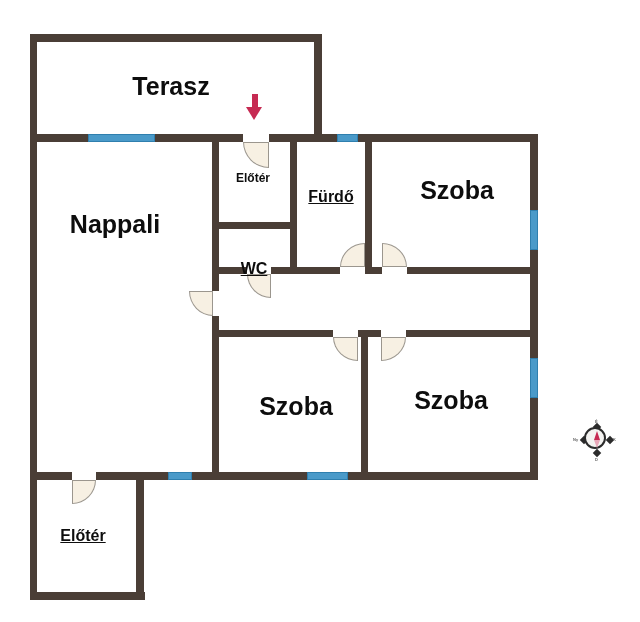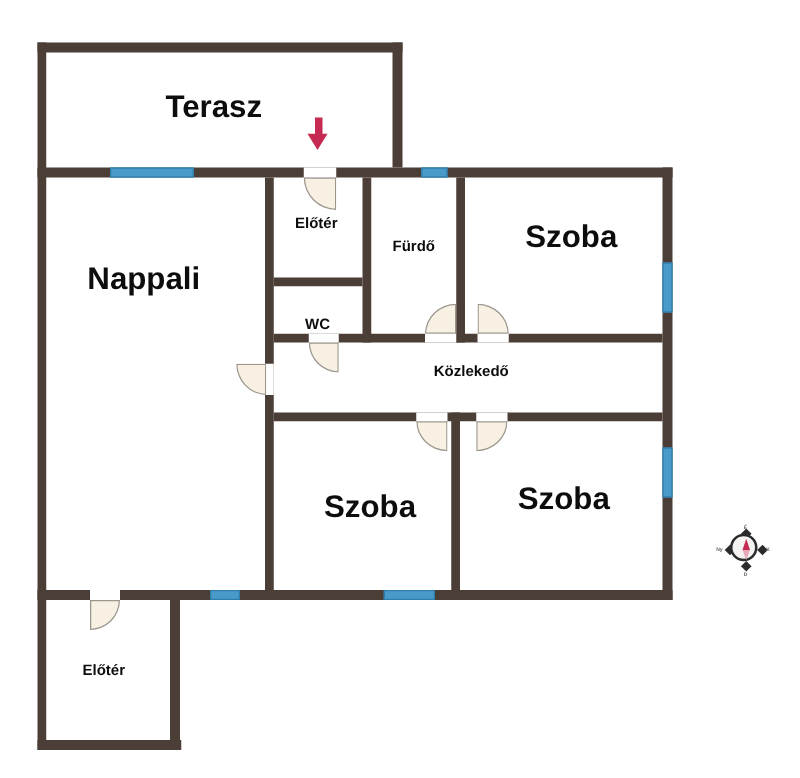--- a/index.html
+++ b/index.html
@@ -10,21 +10,21 @@
   .opening{background:#ffffff;}
   .window{border:1px solid #2f7fae;background:#4a9ac9;}
   .door{border:1.5px solid #9b968e;background:#f7f0e3;}
   .corner-bl{border-bottom-left-radius:100% 100%;}
   .corner-br{border-bottom-right-radius:100% 100%;}
   .corner-tl{border-top-left-radius:100% 100%;}
   .corner-tr{border-top-right-radius:100% 100%;}
   .room-label{transform:translate(-50%,-50%);font-weight:bold;color:#0d0d0d;white-space:nowrap;letter-spacing:0px;}
   .lg{font-size:25px;}
   .md{font-size:12px;text-align:center;}
-  .sm{font-size:12px;}
+  .sm{font-size:16px;text-decoration:underline;}
   .arrow-stem{background:#c62a52;}
   .arrow-head{width:0;height:0;border-left:8px solid transparent;border-right:8px solid transparent;border-top:13px solid #c62a52;}
   
   .compass{position:absolute;left:580px;top:423px;width:34px;height:34px;}
   .compass *{position:absolute;box-sizing:border-box;}
   .c-circle{left:4px;top:4px;width:22px;height:22px;border:2px solid #2b2b2b;border-radius:50%;background:#f4f3f1;}
   .c-pt{width:6px;height:6px;background:#2b2b2b;transform:rotate(45deg);}
   .c-pt.pn{left:14px;top:1px;}
   .c-pt.pe{left:27px;top:14px;}
   .c-pt.ps{left:14px;top:27px;}
@@ -93,20 +93,19 @@
     <div class="door corner-tl" style="position: absolute; box-sizing: border-box; left: 340px; top: 243px; width: 25px; height: 24px; background: rgb(247, 240, 227); border-color: rgb(155, 150, 142);"></div>
     <div class="door corner-tr" style="position: absolute; box-sizing: border-box; left: 382px; top: 243px; width: 25px; height: 24px; background: rgb(247, 240, 227); border-color: rgb(155, 150, 142);"></div>
     <div class="door corner-bl" style="position: absolute; box-sizing: border-box; left: 333px; top: 337px; width: 25px; height: 24px; background: rgb(247, 240, 227); border-color: rgb(155, 150, 142);"></div>
     <div class="door corner-br" style="position: absolute; box-sizing: border-box; left: 381px; top: 337px; width: 25px; height: 24px; background: rgb(247, 240, 227); border-color: rgb(155, 150, 142);"></div>
     <div class="door corner-br" style="position: absolute; box-sizing: border-box; left: 72px; top: 480px; width: 24px; height: 24px; background: rgb(247, 240, 227); border-color: rgb(155, 150, 142);"></div>
     <div class="room-label lg" style="position: absolute; box-sizing: border-box; left: 171px; top: 86px; color: rgb(13, 13, 13);">Terasz</div>
     <div class="room-label lg" style="position: absolute; box-sizing: border-box; left: 115px; top: 224px; color: rgb(13, 13, 13);">Nappali</div>
     <div class="room-label md" style="position: absolute; box-sizing: border-box; left: 253px; top: 178px; color: rgb(13, 13, 13);">Előtér</div>
     <div class="room-label sm" style="position: absolute; box-sizing: border-box; left: 331px; top: 197px; color: rgb(13, 13, 13);">Fürdő</div>
     <div class="room-label lg" style="position: absolute; box-sizing: border-box; left: 457px; top: 190px; color: rgb(13, 13, 13);">Szoba</div>
-    <div class="room-label sm" style="position: absolute; box-sizing: border-box; left: 254px; top: 259px; color: rgb(13, 13, 13); text-align: right;">WC</div>
-    <div class="room-label md" style="position: absolute; box-sizing: border-box; left: 377px; top: 297px; color: rgb(13, 13, 13);">Közlekedő</div>
+    <div class="room-label sm" style="position: absolute; box-sizing: border-box; left: 254px; top: 269px; color: rgb(13, 13, 13); text-align: right;">WC</div>
     <div class="room-label lg" style="position: absolute; box-sizing: border-box; left: 296px; top: 406px; color: rgb(13, 13, 13);">Szoba</div>
     <div class="room-label lg" style="position: absolute; box-sizing: border-box; left: 451px; top: 400px; color: rgb(13, 13, 13);">Szoba</div>
     <div class="room-label sm" style="position: absolute; box-sizing: border-box; left: 83px; top: 536px; color: rgb(13, 13, 13);">Előtér</div>
     <div class="arrow-stem" style="position: absolute; box-sizing: border-box; left: 252px; top: 94px; width: 6px; height: 14px; background: rgb(198, 42, 82);"></div>
     <div class="arrow-head" style="position: absolute; box-sizing: border-box; left: 246px; top: 107px; border-top-color: rgb(198, 42, 82);"></div>
   </div>
 
 </body></html>

